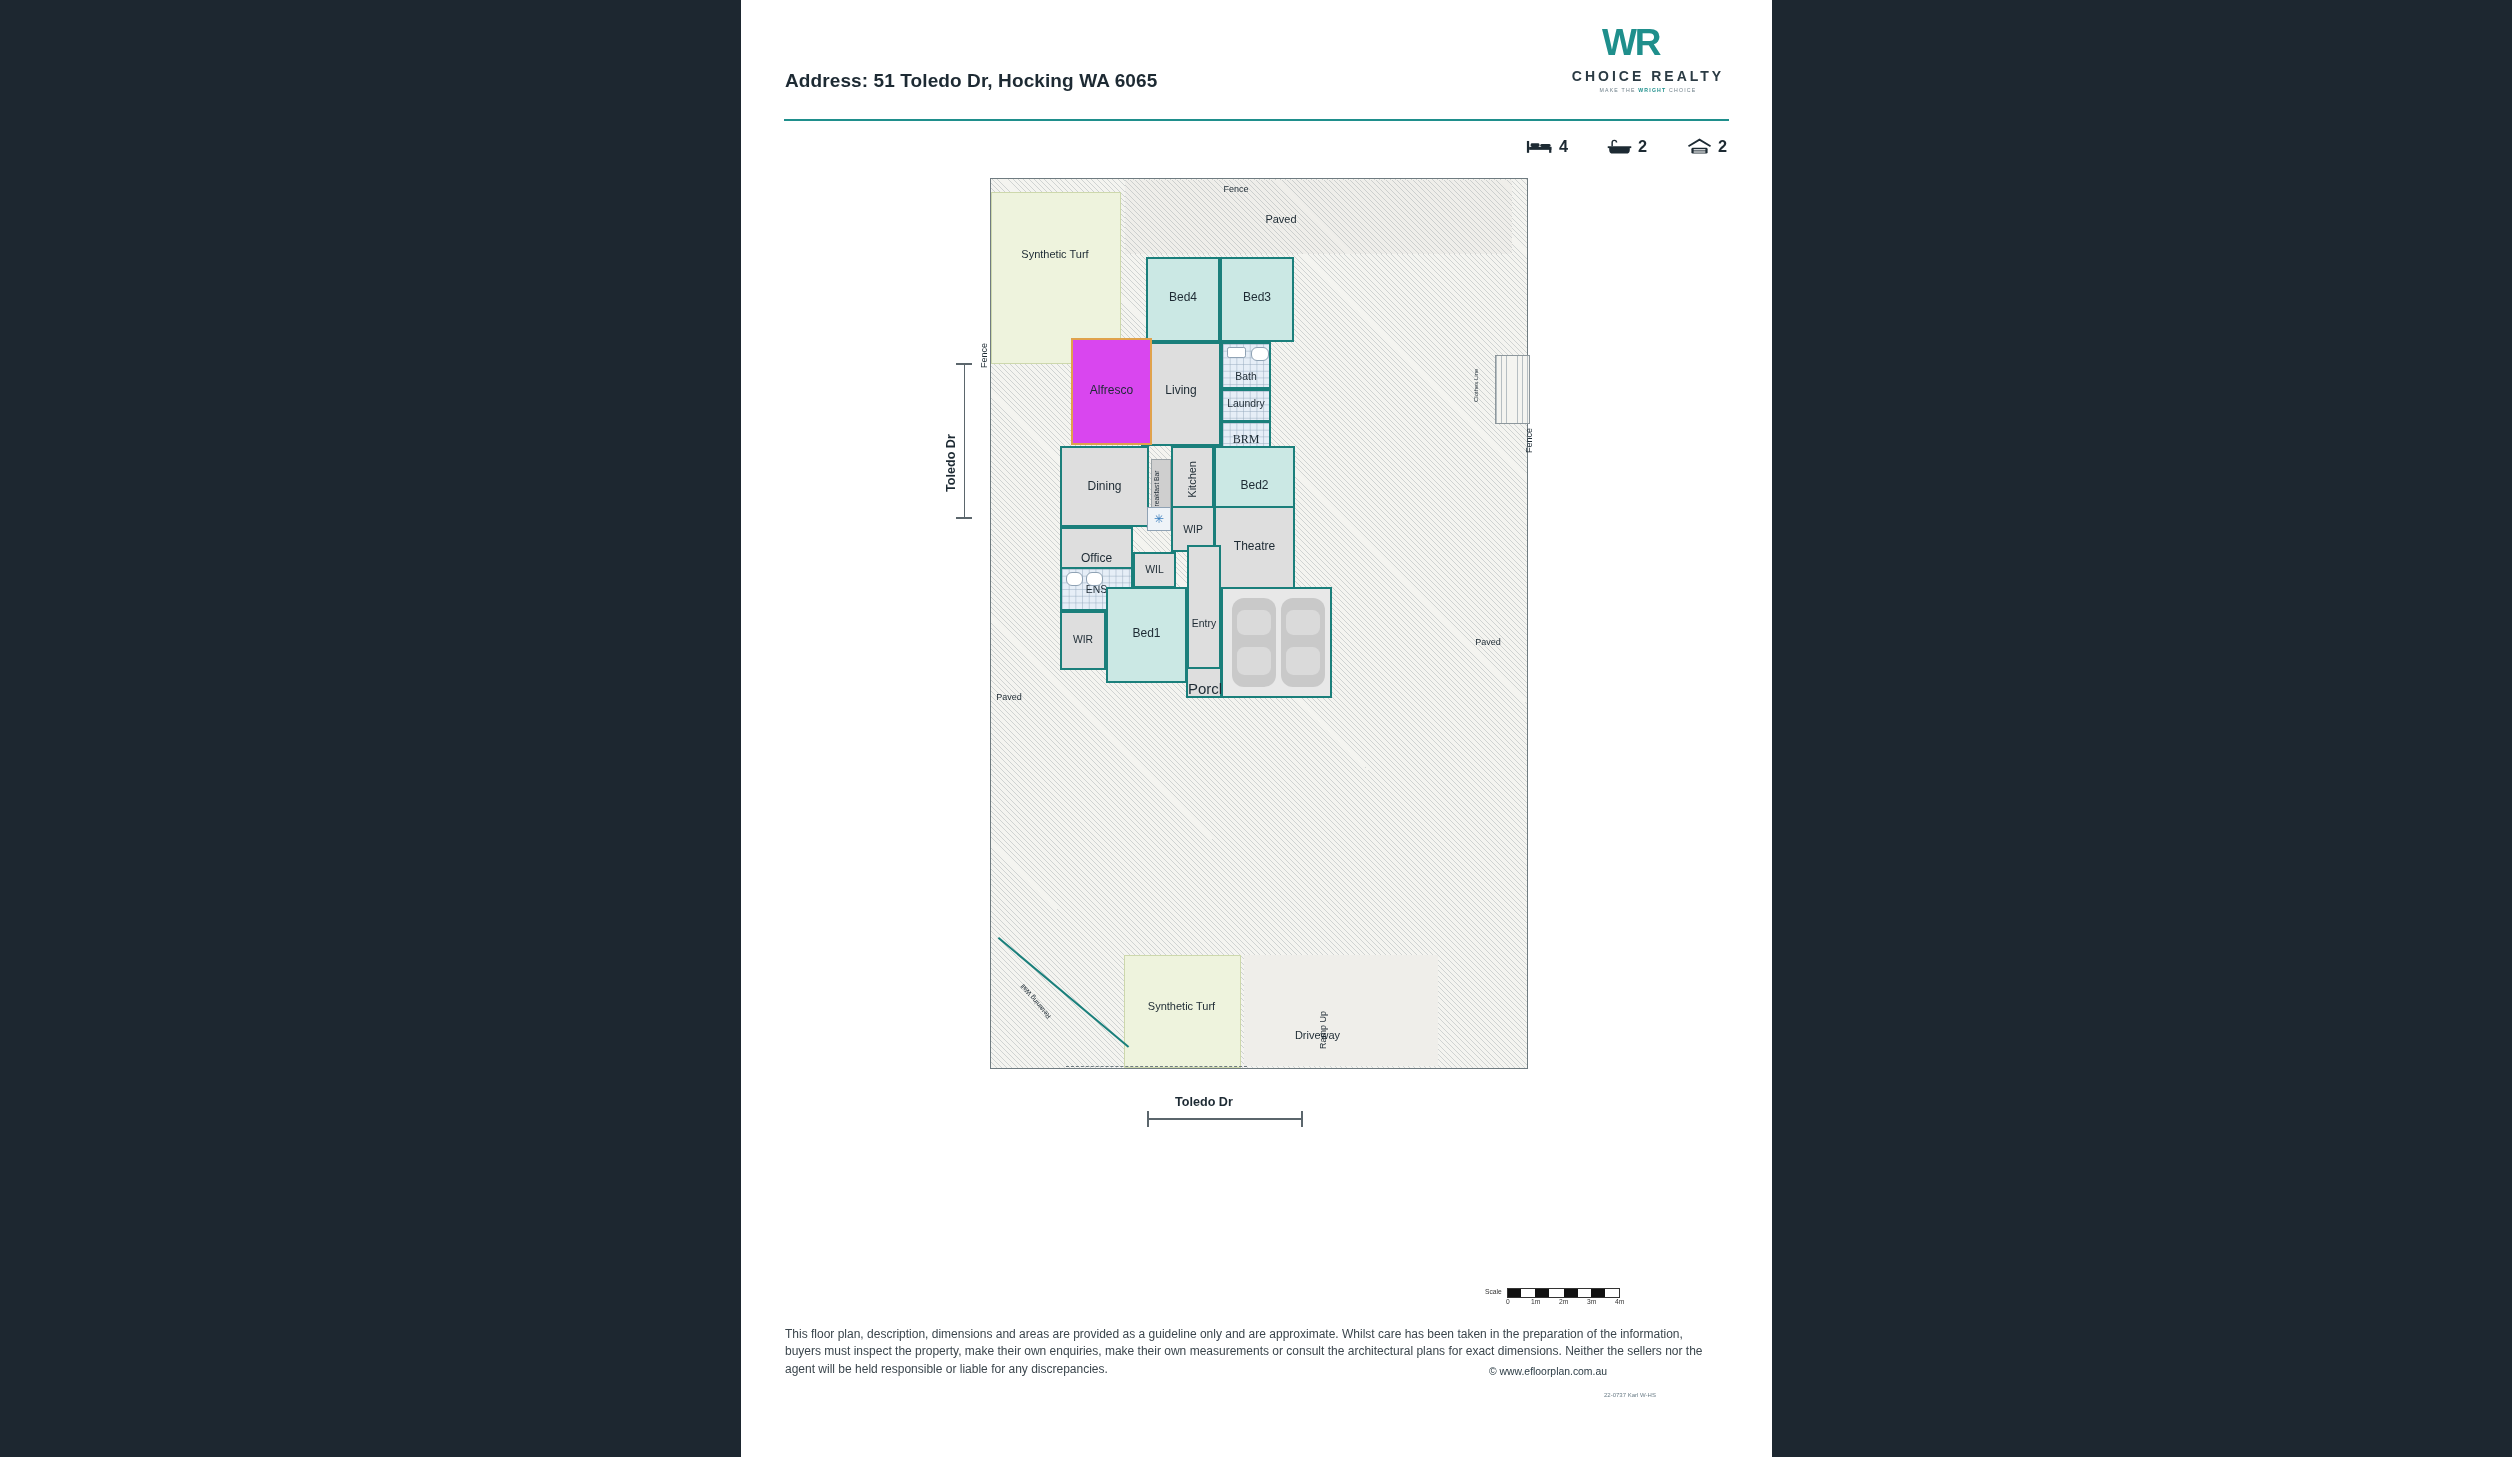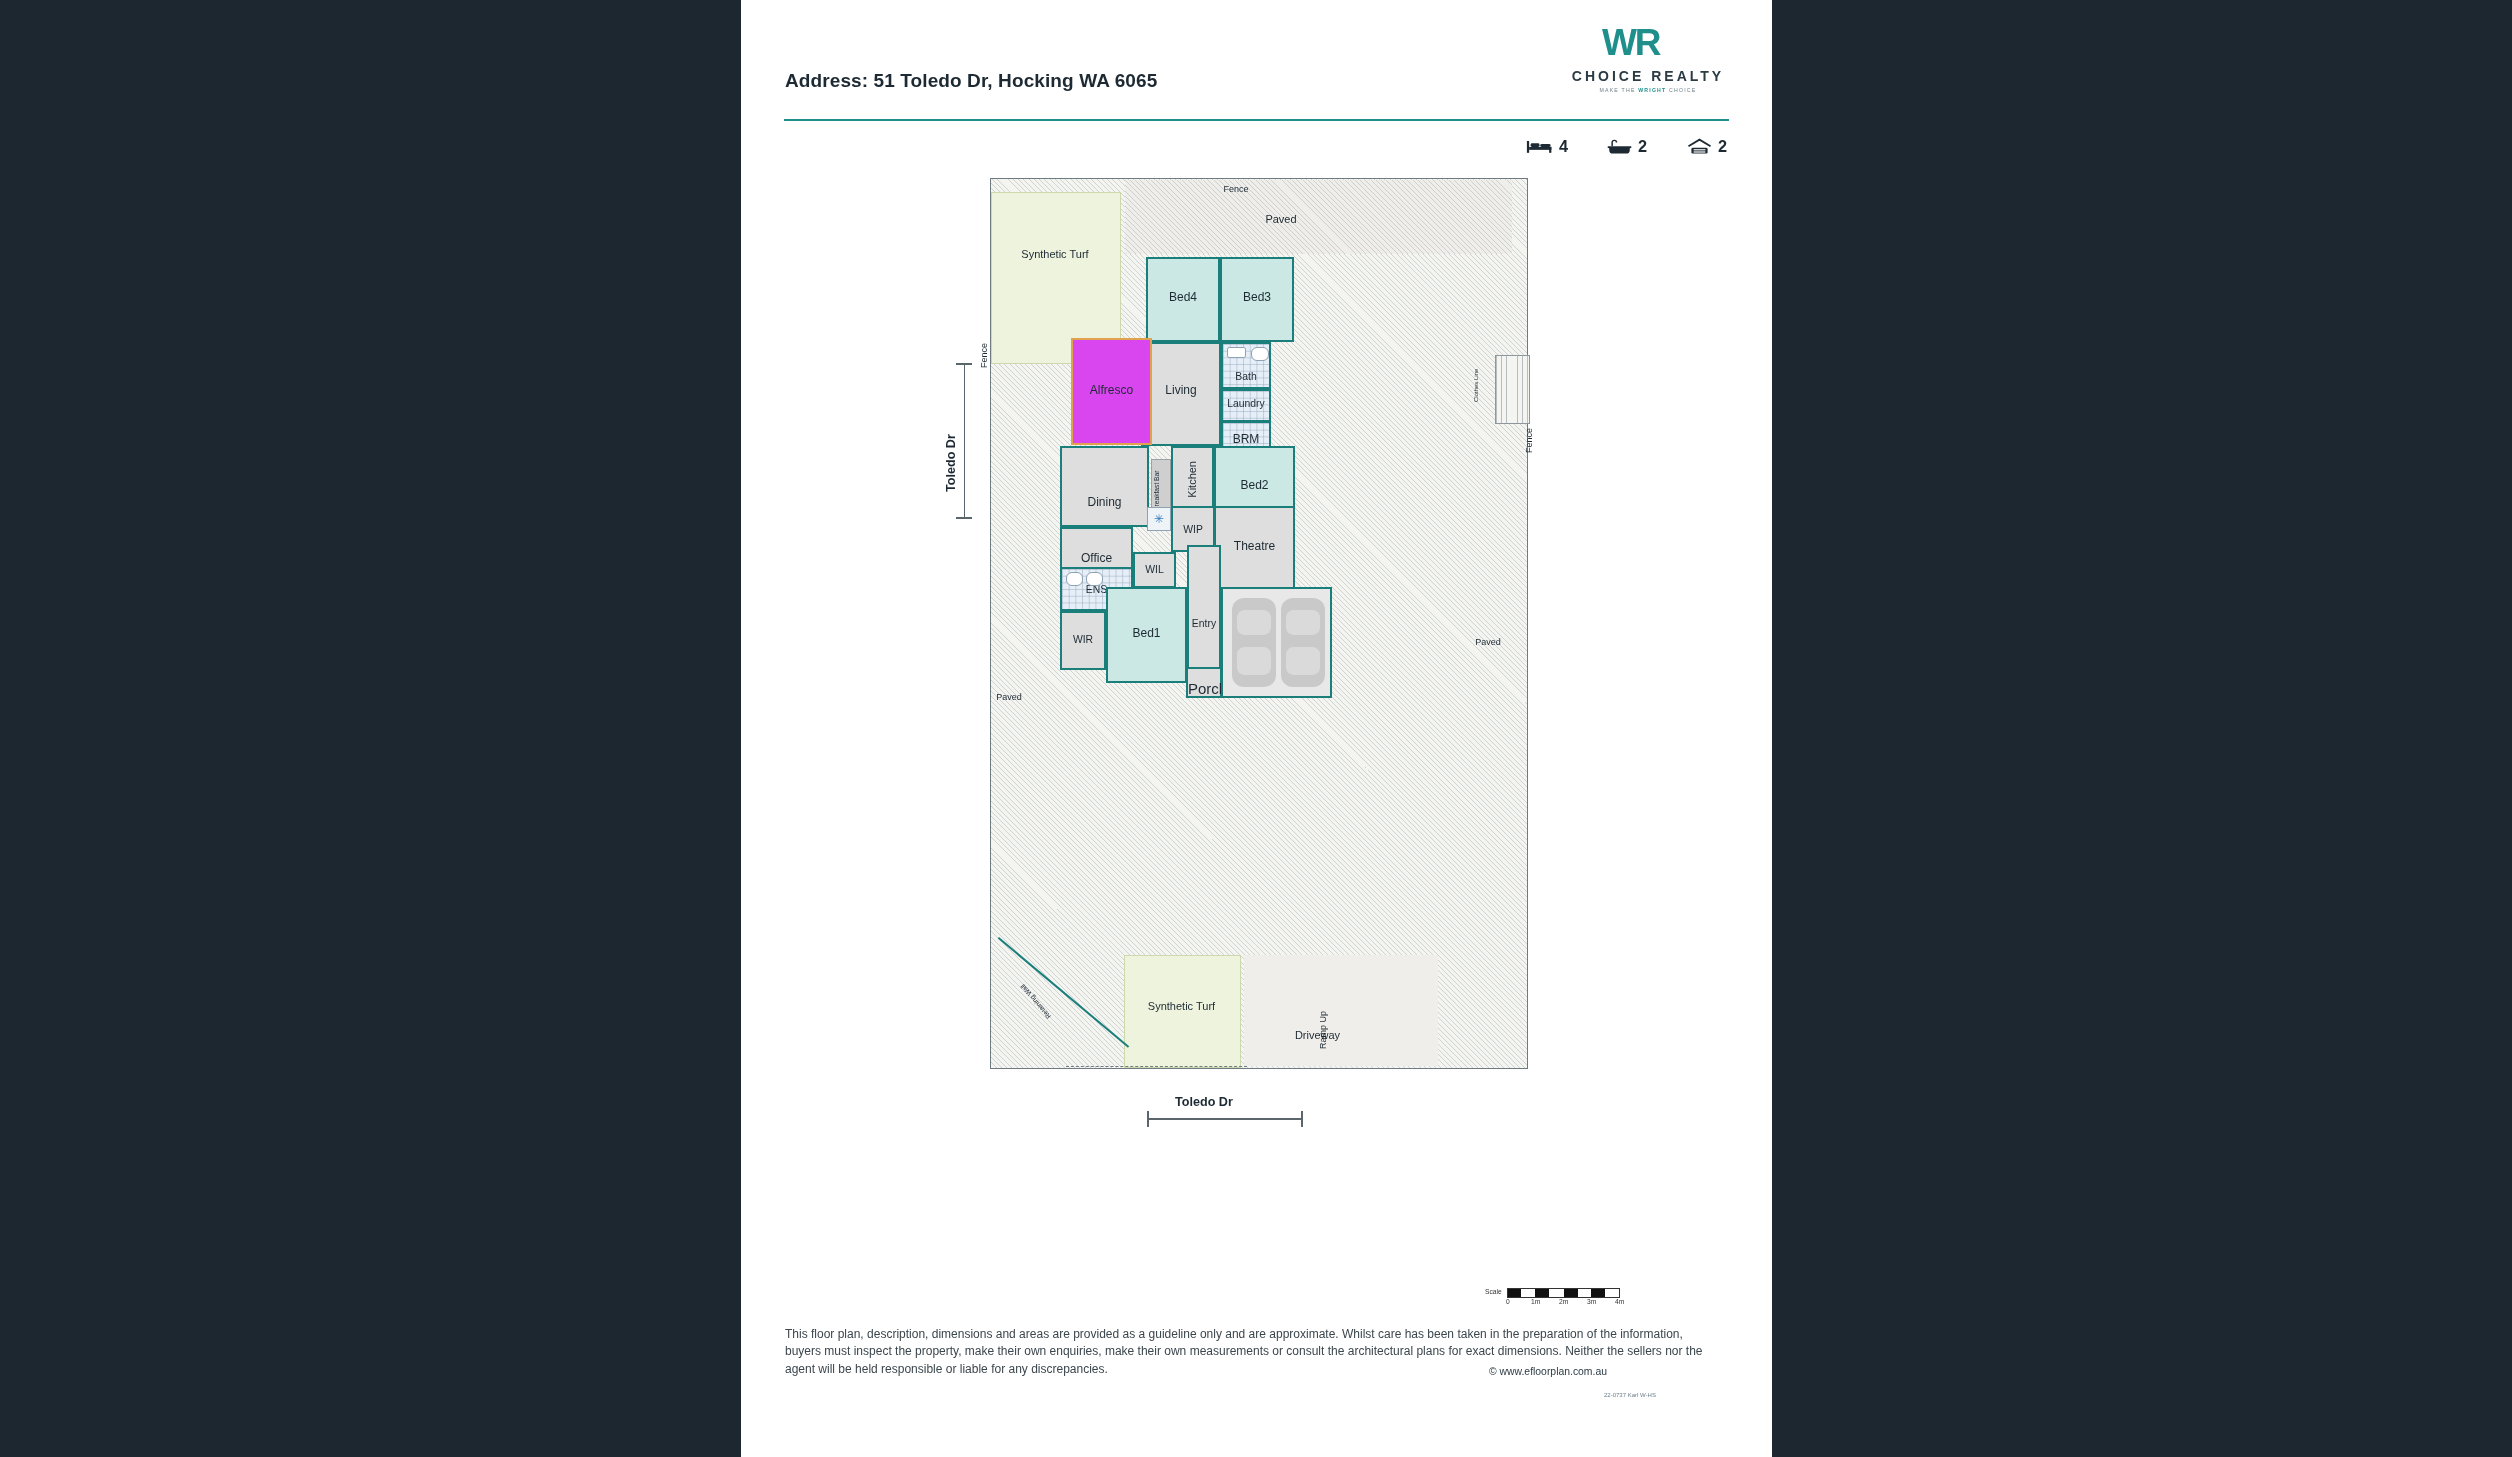--- a/index.html
+++ b/index.html
@@ -148,30 +148,30 @@
     </div>
 
     <div class="room r-grey" style="left:164px;top:168px;width:80px;height:104px;">
       <div class="rlabel" style="top:39px;">Living</div>
     </div>
 
     <div class="room wetroom" style="left:244px;top:215px;width:50px;height:33px;">
       <div class="rlabel" style="top:7.4px;font-size:10.4px;">Laundry</div>
     </div>
 
-    <div class="room wetroom" style="left:244px;top:247px;width:50px;height:45px;">
+    <div class="room wetroom" style="left:244px;top:247px;width:50px;height:45px;font-family:Liberation Serif, serif;">
       <div class="rlabel tiny" style="top:9px;">BRM</div>
     </div>
 
     <div class="room r-orange" style="left:83px;top:164px;width:81px;height:107px;">
       <div class="rlabel" style="top:43px;">Alfresco</div>
     </div>
 
     <div class="room r-grey" style="left:83px;top:272px;width:89px;height:81px;">
-      <div class="rlabel" style="top:31px;margin-top:16px;">Dining</div>
+      <div class="rlabel" style="top:31px;">Dining</div>
     </div>
 
     <div style="position:absolute;left:174px;top:285px;width:18px;height:67px;background:#cfcfcf;border:0.7px solid #9aa2a6;"></div>
     <div class="label tiny vert" style="left:176px;top:287px;height:59px;">Breakfast Bar</div>
 
     <div class="room r-grey" style="left:194px;top:272px;width:43px;height:81px;">
       <div class="rlabel vert" style="position:absolute;left:13.3px;top:13.3px;width:auto;font-size:11px;">Kitchen</div>
     </div>
 
     <div class="room r-teal" style="left:237px;top:272px;width:81px;height:81px;">

